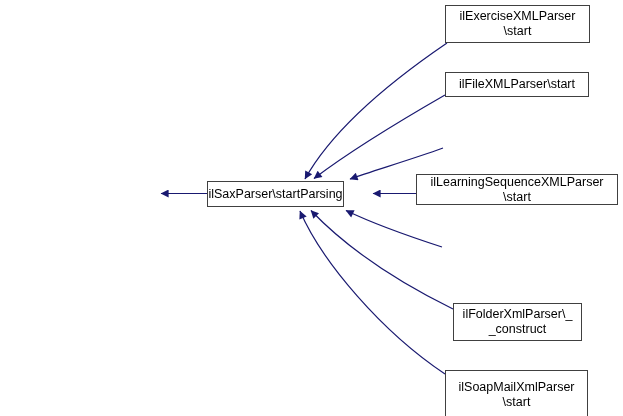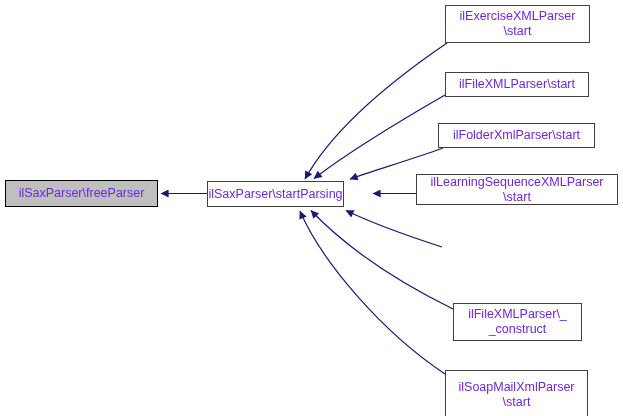--- a/index.html
+++ b/index.html
@@ -14,21 +14,21 @@
   svg.edges {
     position: absolute;
     left: 0; top: 0;
     width: 623px; height: 416px;
   }
   .node {
     position: absolute;
     box-sizing: border-box;
     border: 1px solid #404040;
     background: #ffffff;
-    color: #6d28d9;
+    color: #000000;
     display: flex;
     align-items: center;
     justify-content: center;
     text-align: center;
     font-size: 12.5px;
     line-height: 15px;
     white-space: pre-line;
     cursor: pointer;
   }
   .node.current {
@@ -54,49 +54,43 @@
       <path d="M 447,43 C 400,75 335,125 305,179" marker-end="url(#ah)"></path>
       <path d="M 445,95 C 398,122 345,155 314,178.5" marker-end="url(#ah)"></path>
       <path d="M 443,148 C 410,160 372,171 350,179" marker-end="url(#ah)"></path>
       <path d="M 416,193.5 L 373,193.5" marker-end="url(#ah)"></path>
       <path d="M 442,247 C 408,236 372,223 346,210.5" marker-end="url(#ah)"></path>
       <path d="M 453,309 C 392,279 343,244 311,210.5" marker-end="url(#ah)"></path>
       <path d="M 445,374 C 382,332 322,262 300,211" marker-end="url(#ah)"></path>
     </g>
   </svg>
 
-  <div class="node current" style="left:5px; top:180px; width:153px; height:27px;">
-    <span>ilSaxParser\freeParser</span>
-  </div>
 
   <div class="node" style="left:207px; top:181px; width:137px; height:26px;">
     <span>ilSaxParser\startParsing</span>
   </div>
 
   <div class="node" style="left:445px; top:5px; width:145px; height:38px;">
     <span>ilExerciseXMLParser
 \start</span>
   </div>
 
   <div class="node" style="left:445px; top:72px; width:144px; height:25px;">
     <span>ilFileXMLParser\start</span>
   </div>
 
-  <div class="node" style="left:438px; top:123px; width:157px; height:25px;">
-    <span>ilFolderXmlParser\start</span>
-  </div>
 
   <div class="node" style="left:416px; top:174px; width:202px; height:31px;">
     <span>ilLearningSequenceXMLParser
 \start</span>
   </div>
 
 
   <div class="node" style="left:453px; top:303px; width:129px; height:38px;">
-    <span>ilFileXMLParser\_
+    <span>ilFolderXmlParser\_
 _construct</span>
   </div>
 
   <div class="node" style="left:445px; top:370px; width:143px; height:50px;">
     <span>ilSoapMailXmlParser
 \start</span>
   </div>
 
 </div>
 

